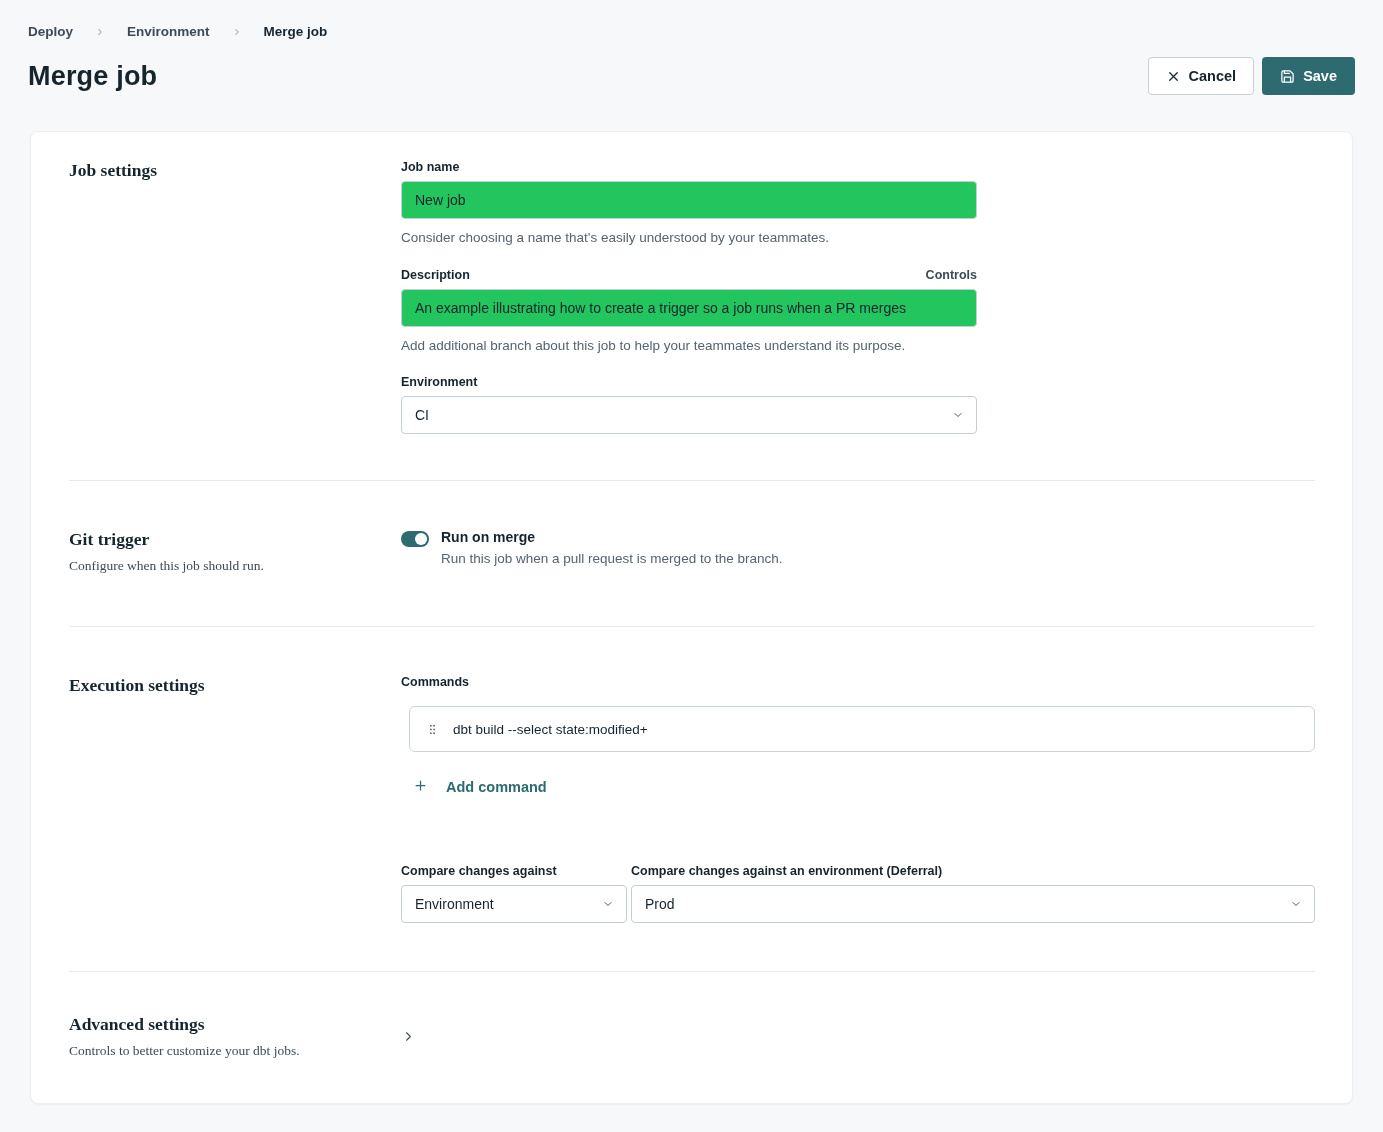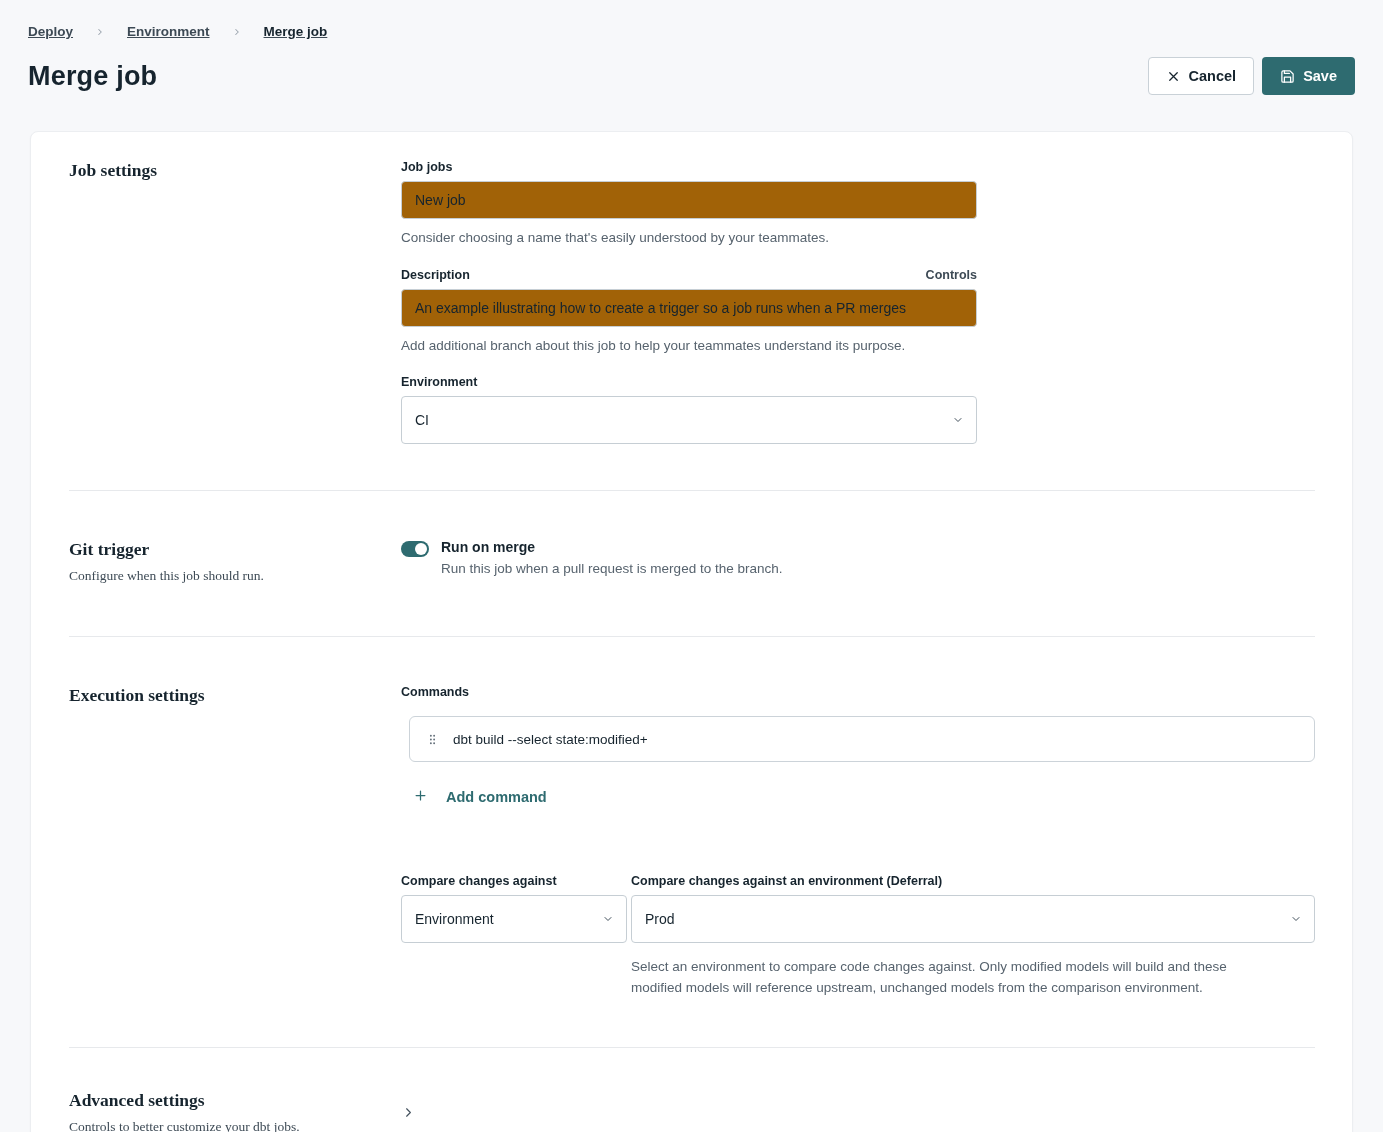--- a/index.html
+++ b/index.html
@@ -17,21 +17,21 @@
   body{
     background:var(--page-bg);
     font-family:"Liberation Sans","DejaVu Sans",sans-serif;
     color:var(--ink);
     -webkit-font-smoothing:antialiased;
   }
   .page{width:1383px;min-height:1132px;padding:24px 0 26px;}
 
   
   .header{margin:0 28px;}
-  .breadcrumb{display:flex;align-items:center;gap:22px;font-size:13.5px;font-weight:700;color:#3d4a55;text-decoration:underline;}
+  .breadcrumb{display:flex;align-items:center;gap:22px;font-size:13.5px;font-weight:700;color:#3d4a55;}
   .breadcrumb .crumb{cursor:pointer;}
   .breadcrumb .crumb.current{color:var(--ink-strong);}
   .breadcrumb .sep{color:#9aa4ad;display:flex;align-items:center;}
   .title-row{display:flex;align-items:center;justify-content:space-between;margin-top:18px;}
   .page-title{font-size:27px;font-weight:700;color:var(--ink-strong);letter-spacing:.2px;}
   .actions{display:flex;gap:8px;margin-right:0px;}
   .btn{display:inline-flex;align-items:center;gap:8px;height:38px;padding:0 17px;border-radius:4px;
        font-size:14.5px;font-weight:600;cursor:pointer;border:1px solid transparent;}
   .btn svg{display:block;}
   .btn-secondary{background:#fff;border-color:#c9d1d7;color:var(--ink-strong);margin-left:7px;}
@@ -47,24 +47,24 @@
   .section-sub{font-size:13.5px;color:#3d4a55;margin-top:8px;}
   .section-body{flex:1;min-width:0;}
 
   
   .field{max-width:576px;}
   .field + .field{margin-top:20px;}
   .label-row{display:flex;justify-content:space-between;align-items:baseline;margin-bottom:7px;}
   .field-label{font-size:12.5px;font-weight:700;color:var(--ink-strong);}
   .optional{font-size:12.5px;font-weight:700;color:#3d4a55;}
   .text-input{width:100%;height:38px;border:1px solid var(--border);border-radius:4px;
-              padding:0 13px;font-size:14px;color:var(--ink-strong);background:#a16207;
+              padding:0 13px;font-size:14px;color:var(--ink-strong);background:#22c55e;
               font-family:"Liberation Sans","DejaVu Sans",sans-serif;outline:none;}
   .helper{font-size:13.5px;color:var(--muted);margin-top:9px;line-height:1.45;}
-  .select{position:relative;display:flex;align-items:center;height:48px;border:1px solid var(--border);
+  .select{position:relative;display:flex;align-items:center;height:38px;border:1px solid var(--border);
           border-radius:4px;background:#fff;padding:0 34px 0 13px;font-size:14px;color:var(--ink-strong);
           cursor:pointer;}
   .select .chev{position:absolute;right:12px;color:#42505c;display:flex;}
 
   
   .toggle-row{display:flex;align-items:flex-start;}
   .toggle{width:28px;height:16px;border-radius:9px;background:var(--accent);position:relative;
           flex-shrink:0;margin-top:2px;cursor:pointer;}
   .toggle .knob{position:absolute;top:2px;right:2px;width:12px;height:12px;border-radius:50%;background:#fff;}
   .toggle-text{margin-left:12px;}
@@ -139,21 +139,21 @@
 
   <div class="card">
 
     <div class="section">
       <div class="section-left">
         <div class="section-heading">Job settings</div>
       </div>
       <div class="section-body">
         <div class="field">
           <div class="label-row">
-            <label class="field-label">Job jobs</label>
+            <label class="field-label">Job name</label>
           </div>
           <input class="text-input" type="text" value="New job" style="">
           <div class="helper">Consider choosing a name that's easily understood by your teammates.</div>
         </div>
 
         <div class="field">
           <div class="label-row">
             <label class="field-label">Description</label>
             <span class="optional">Controls</span>
           </div>
@@ -244,21 +244,20 @@
           <div class="compare-col-large">
             <label class="field-label">Compare changes against an environment (Deferral)</label>
             <div class="select">
               <span>Prod</span>
               <span class="chev">
                 <svg width="12" height="12" viewBox="0 0 24 24" fill="none" stroke="currentColor" stroke-width="2" stroke-linecap="round" stroke-linejoin="round">
                     <path d="M6 9l6 6 6-6"></path>
                   </svg>
               </span>
             </div>
-            <div class="deferral-helper">Select an environment to compare code changes against. Only modified models will build and these modified models will reference upstream, unchanged models from the comparison environment.</div>
           </div>
         </div>
       </div>
     </div>
 
     <div class="divider"></div>
 
     <div class="section advanced">
       <div class="section-left">
         <div class="section-heading">Advanced settings</div>

